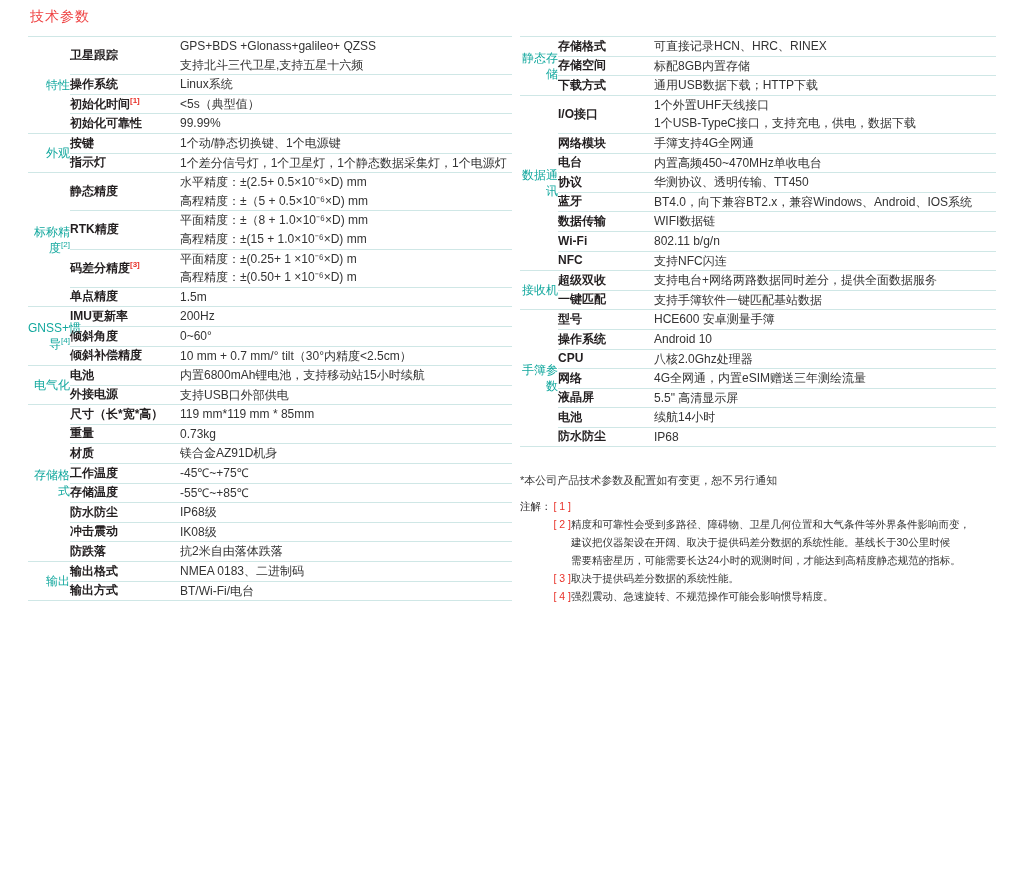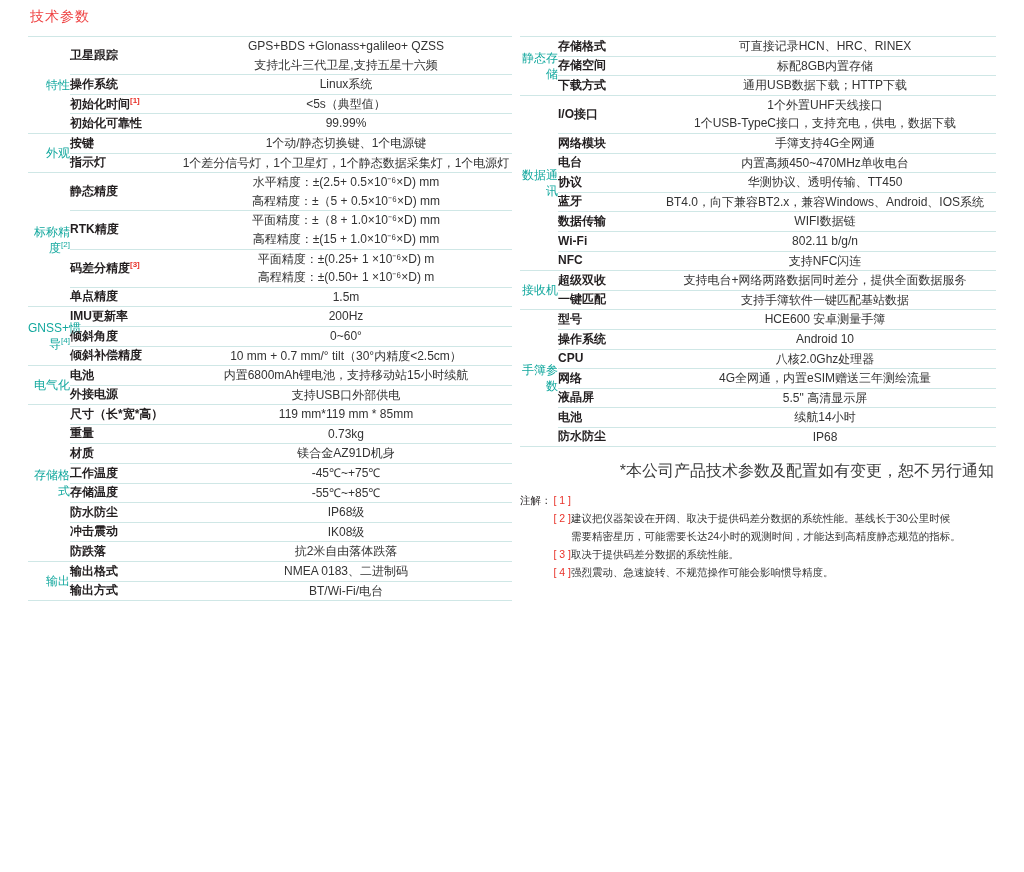--- a/index.html
+++ b/index.html
@@ -65,35 +65,33 @@
     color: #231f20;
     padding: 7px 8px 7px 10px;
     font-weight: bold;
     line-height: 1.45;
   }
   .val {
     font-size: 12px;
     color: #333;
     padding: 7px 6px 7px 12px;
     line-height: 1.55;
-    text-align: center;
   }
   .sup {
     font-size: 8px;
     vertical-align: super;
     color: #e8322a;
   }
   
   .col-right .name { width: 96px; }
   .col-right .cat { width: 38px; }
 
   .note-right {
-    margin-top: 14px;
-    text-align: right;
-    font-size: 16px;
+    margin-top: 26px;
+    font-size: 11px;
     color: #3a3a3a;
     padding-right: 2px;
   }
   .footnotes {
     margin-top: 10px;
     font-size: 10.5px;
     color: #333;
     line-height: 1.7;
     display: flex;
     justify-content: flex-end;
@@ -415,20 +413,21 @@
     <div class="note-right">*本公司产品技术参数及配置如有变更，恕不另行通知</div>
     <div class="footnotes">
       <div class="fn-label">注解：</div>
       <div class="fn-items" id="fn-items">
           <div class="fn-item">
             <div class="fn-idx">[ 1 ]</div>
           </div>
           <div class="fn-item">
             <div class="fn-idx">[ 2 ]</div>
             <div class="fn-text">
+              <span class="small-line">精度和可靠性会受到多路径、障碍物、卫星几何位置和大气条件等外界条件影响而变，</span>
               <span class="small-line">建议把仪器架设在开阔、取决于提供码差分数据的系统性能。基线长于30公里时候</span>
               <span class="small-line">需要精密星历，可能需要长达24小时的观测时间，才能达到高精度静态规范的指标。</span>
             </div>
           </div>
           <div class="fn-item">
             <div class="fn-idx">[ 3 ]</div>
             <div class="fn-text">
               <span class="small-line">取决于提供码差分数据的系统性能。</span>
             </div>
           </div>

